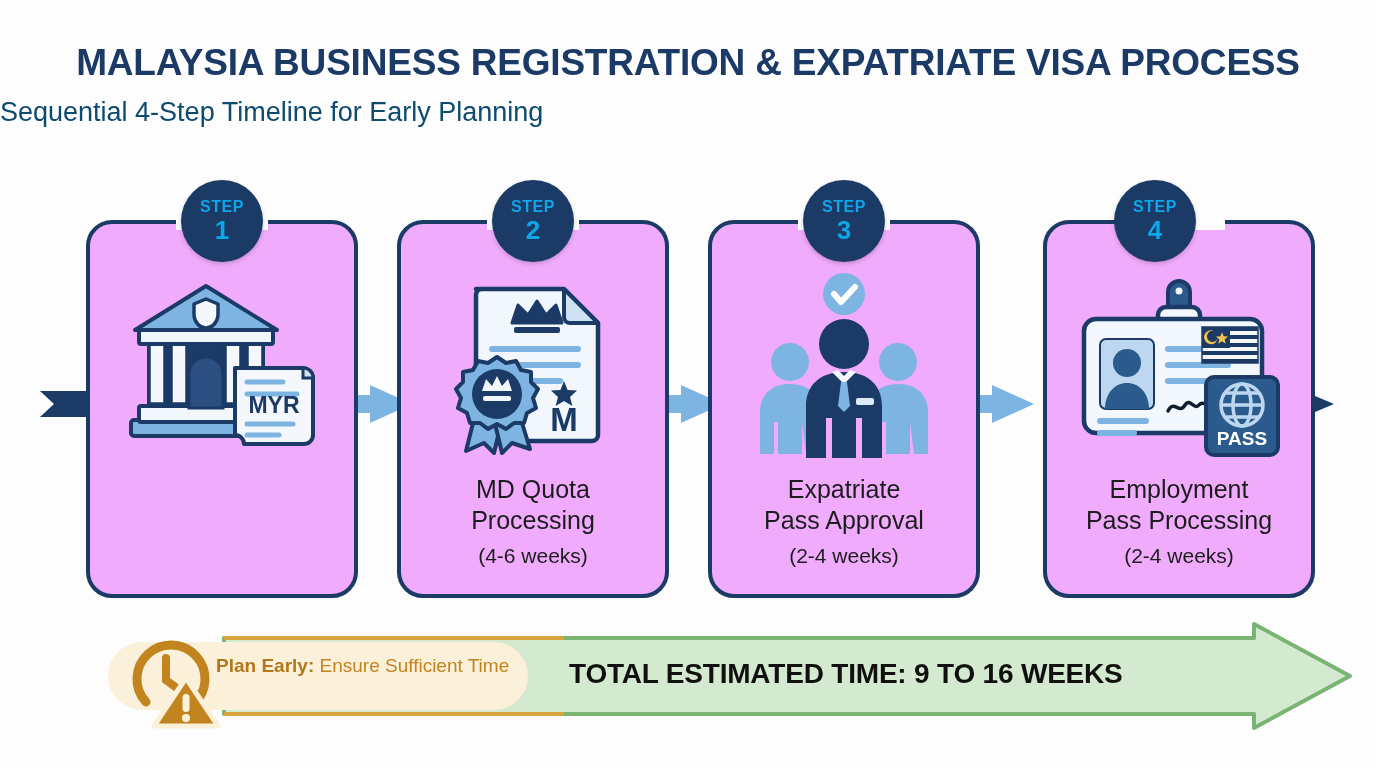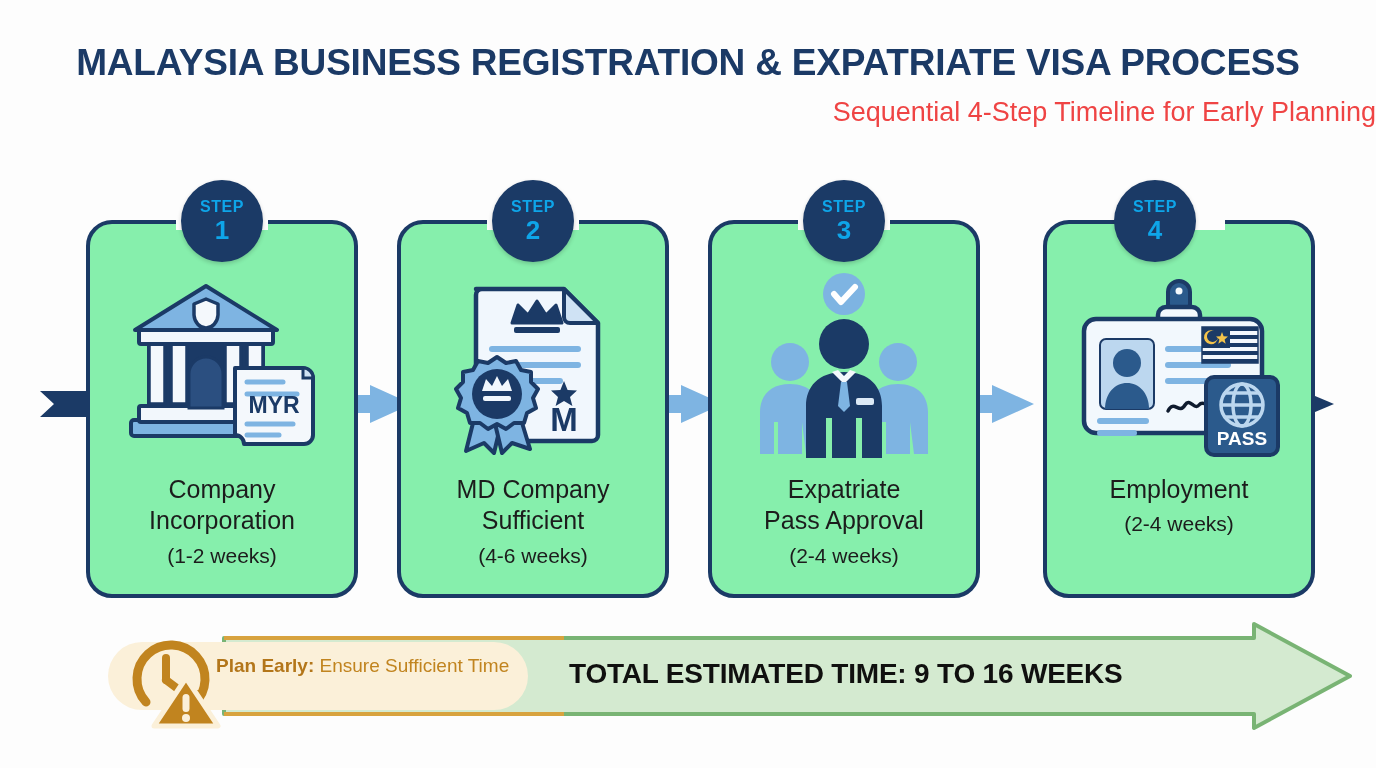--- a/index.html
+++ b/index.html
@@ -32,24 +32,24 @@
     letter-spacing: -0.2px;
     color: #1b3a66;
     text-transform: uppercase;
     white-space: nowrap;
   }
   .subtitle {
     position: absolute;
     top: 97px;
     left: 0;
     width: 1376px;
-    text-align: right;
+    text-align: left;
     font-size: 27px;
     font-weight: 400;
-    color: #ef4444;
+    color: #0c4a6e;
     white-space: nowrap;
   }
 
   
   .rail {
     position: absolute;
     left: 40px;
     top: 385px;
     width: 1296px;
     height: 38px;
@@ -57,21 +57,21 @@
   }
 
   
   .card {
     position: absolute;
     top: 220px;
     width: 272px;
     height: 378px;
     border: 4px solid #1b3a66;
     border-radius: 26px;
-    background: #86efac;
+    background: #f0abfc;
   }
   .card.c1 { left: 86px; }
   .card.c2 { left: 397px; }
   .card.c3 { left: 708px; }
   .card.c4 { left: 1019px; margin-left: 24px; }
 
   
   .card-notch {
     position: absolute;
     top: -6px;
@@ -239,25 +239,20 @@
         <path d="M186,88 a10,10 0 0 1 10,10 L186,98 Z" fill="#cfe2f4" stroke="#1b3a66" stroke-width="3"></path>
         <g stroke="#7eb4e2" stroke-width="5" stroke-linecap="round">
           <line x1="130" y1="102" x2="166" y2="102"></line>
           <line x1="130" y1="114" x2="180" y2="114"></line>
           <line x1="130" y1="144" x2="176" y2="144"></line>
           <line x1="130" y1="155" x2="162" y2="155"></line>
         </g>
         <text x="157" y="133" font-family="'Liberation Sans',sans-serif" font-size="23" font-weight="700" fill="#1b3a66" text-anchor="middle">MYR</text>
       </svg>
     </div>
-    <div class="card-caption">
-      <div class="cap-line">Company</div>
-      <div class="cap-line">Incorporation</div>
-      <div class="cap-dur">(1-2 weeks)</div>
-    </div>
   </div>
 
   <div class="card c2">
     <div class="card-notch"></div>
     <div class="card-icon">
       <svg width="175" height="180" viewBox="0 0 175 180">
 
         <path d="M30,12 L118,12 L152,46 L152,158 a6,6 0 0 1 -6,6 L36,164 a6,6 0 0 1 -6,-6 L30,18 a6,6 0 0 1 6,-6 Z" fill="#f1f7fd" stroke="#1b3a66" stroke-width="4.5" stroke-linejoin="round"></path>
         <path d="M118,12 L152,46 L124,46 a6,6 0 0 1 -6,-6 Z" fill="#cfe2f4" stroke="#1b3a66" stroke-width="4" stroke-linejoin="round"></path>
 
@@ -279,22 +274,22 @@
         <g transform="translate(51,120)">
           <path d="M0,-40 L9,-34 L19,-36 L24,-27 L34,-25 L34,-15 L41,-8 L36,1 L39,11 L30,16 L27,26 L17,26 L9,32 L0,27
                    L-9,32 L-17,26 L-27,26 L-30,16 L-39,11 L-36,1 L-41,-8 L-34,-15 L-34,-25 L-24,-27 L-19,-36 L-9,-34 Z" fill="#7eb4e2" stroke="#1b3a66" stroke-width="4" stroke-linejoin="round"></path>
           <circle cx="0" cy="-3" r="25" fill="#1b3a66"></circle>
           <path d="M-15,-6 L-11,-18 L-5,-11 L0,-21 L5,-11 L11,-18 L15,-6 Z" fill="#f1f7fd"></path>
           <rect x="-14" y="-1" width="28" height="5" rx="2" fill="#f1f7fd"></rect>
         </g>
       </svg>
     </div>
     <div class="card-caption">
-      <div class="cap-line">MD Company</div>
-      <div class="cap-line">Sufficient</div>
+      <div class="cap-line">MD Quota</div>
+      <div class="cap-line">Processing</div>
       <div class="cap-dur">(4-6 weeks)</div>
     </div>
   </div>
 
   <div class="card c3">
     <div class="card-notch"></div>
     <div class="card-icon">
       <svg width="200" height="190" viewBox="0 0 200 190">
 
         <circle cx="100" cy="22" r="21" fill="#7eb4e2"></circle>
@@ -372,20 +367,21 @@
           <ellipse cx="170" cy="128" rx="9" ry="21"></ellipse>
           <line x1="149" y1="128" x2="191" y2="128"></line>
           <line x1="153" y1="116" x2="187" y2="116"></line>
           <line x1="153" y1="140" x2="187" y2="140"></line>
         </g>
         <text x="170" y="168" font-family="'Liberation Sans',sans-serif" font-size="19" font-weight="700" fill="#ffffff" text-anchor="middle">PASS</text>
       </svg>
     </div>
     <div class="card-caption">
       <div class="cap-line">Employment</div>
+      <div class="cap-line">Pass Processing</div>
       <div class="cap-dur">(2-4 weeks)</div>
     </div>
   </div>
 
   <div class="badge b1">
     <span class="b-word">STEP</span>
     <span class="b-num">1</span>
   </div>
   <div class="badge b2">
     <span class="b-word">STEP</span>

